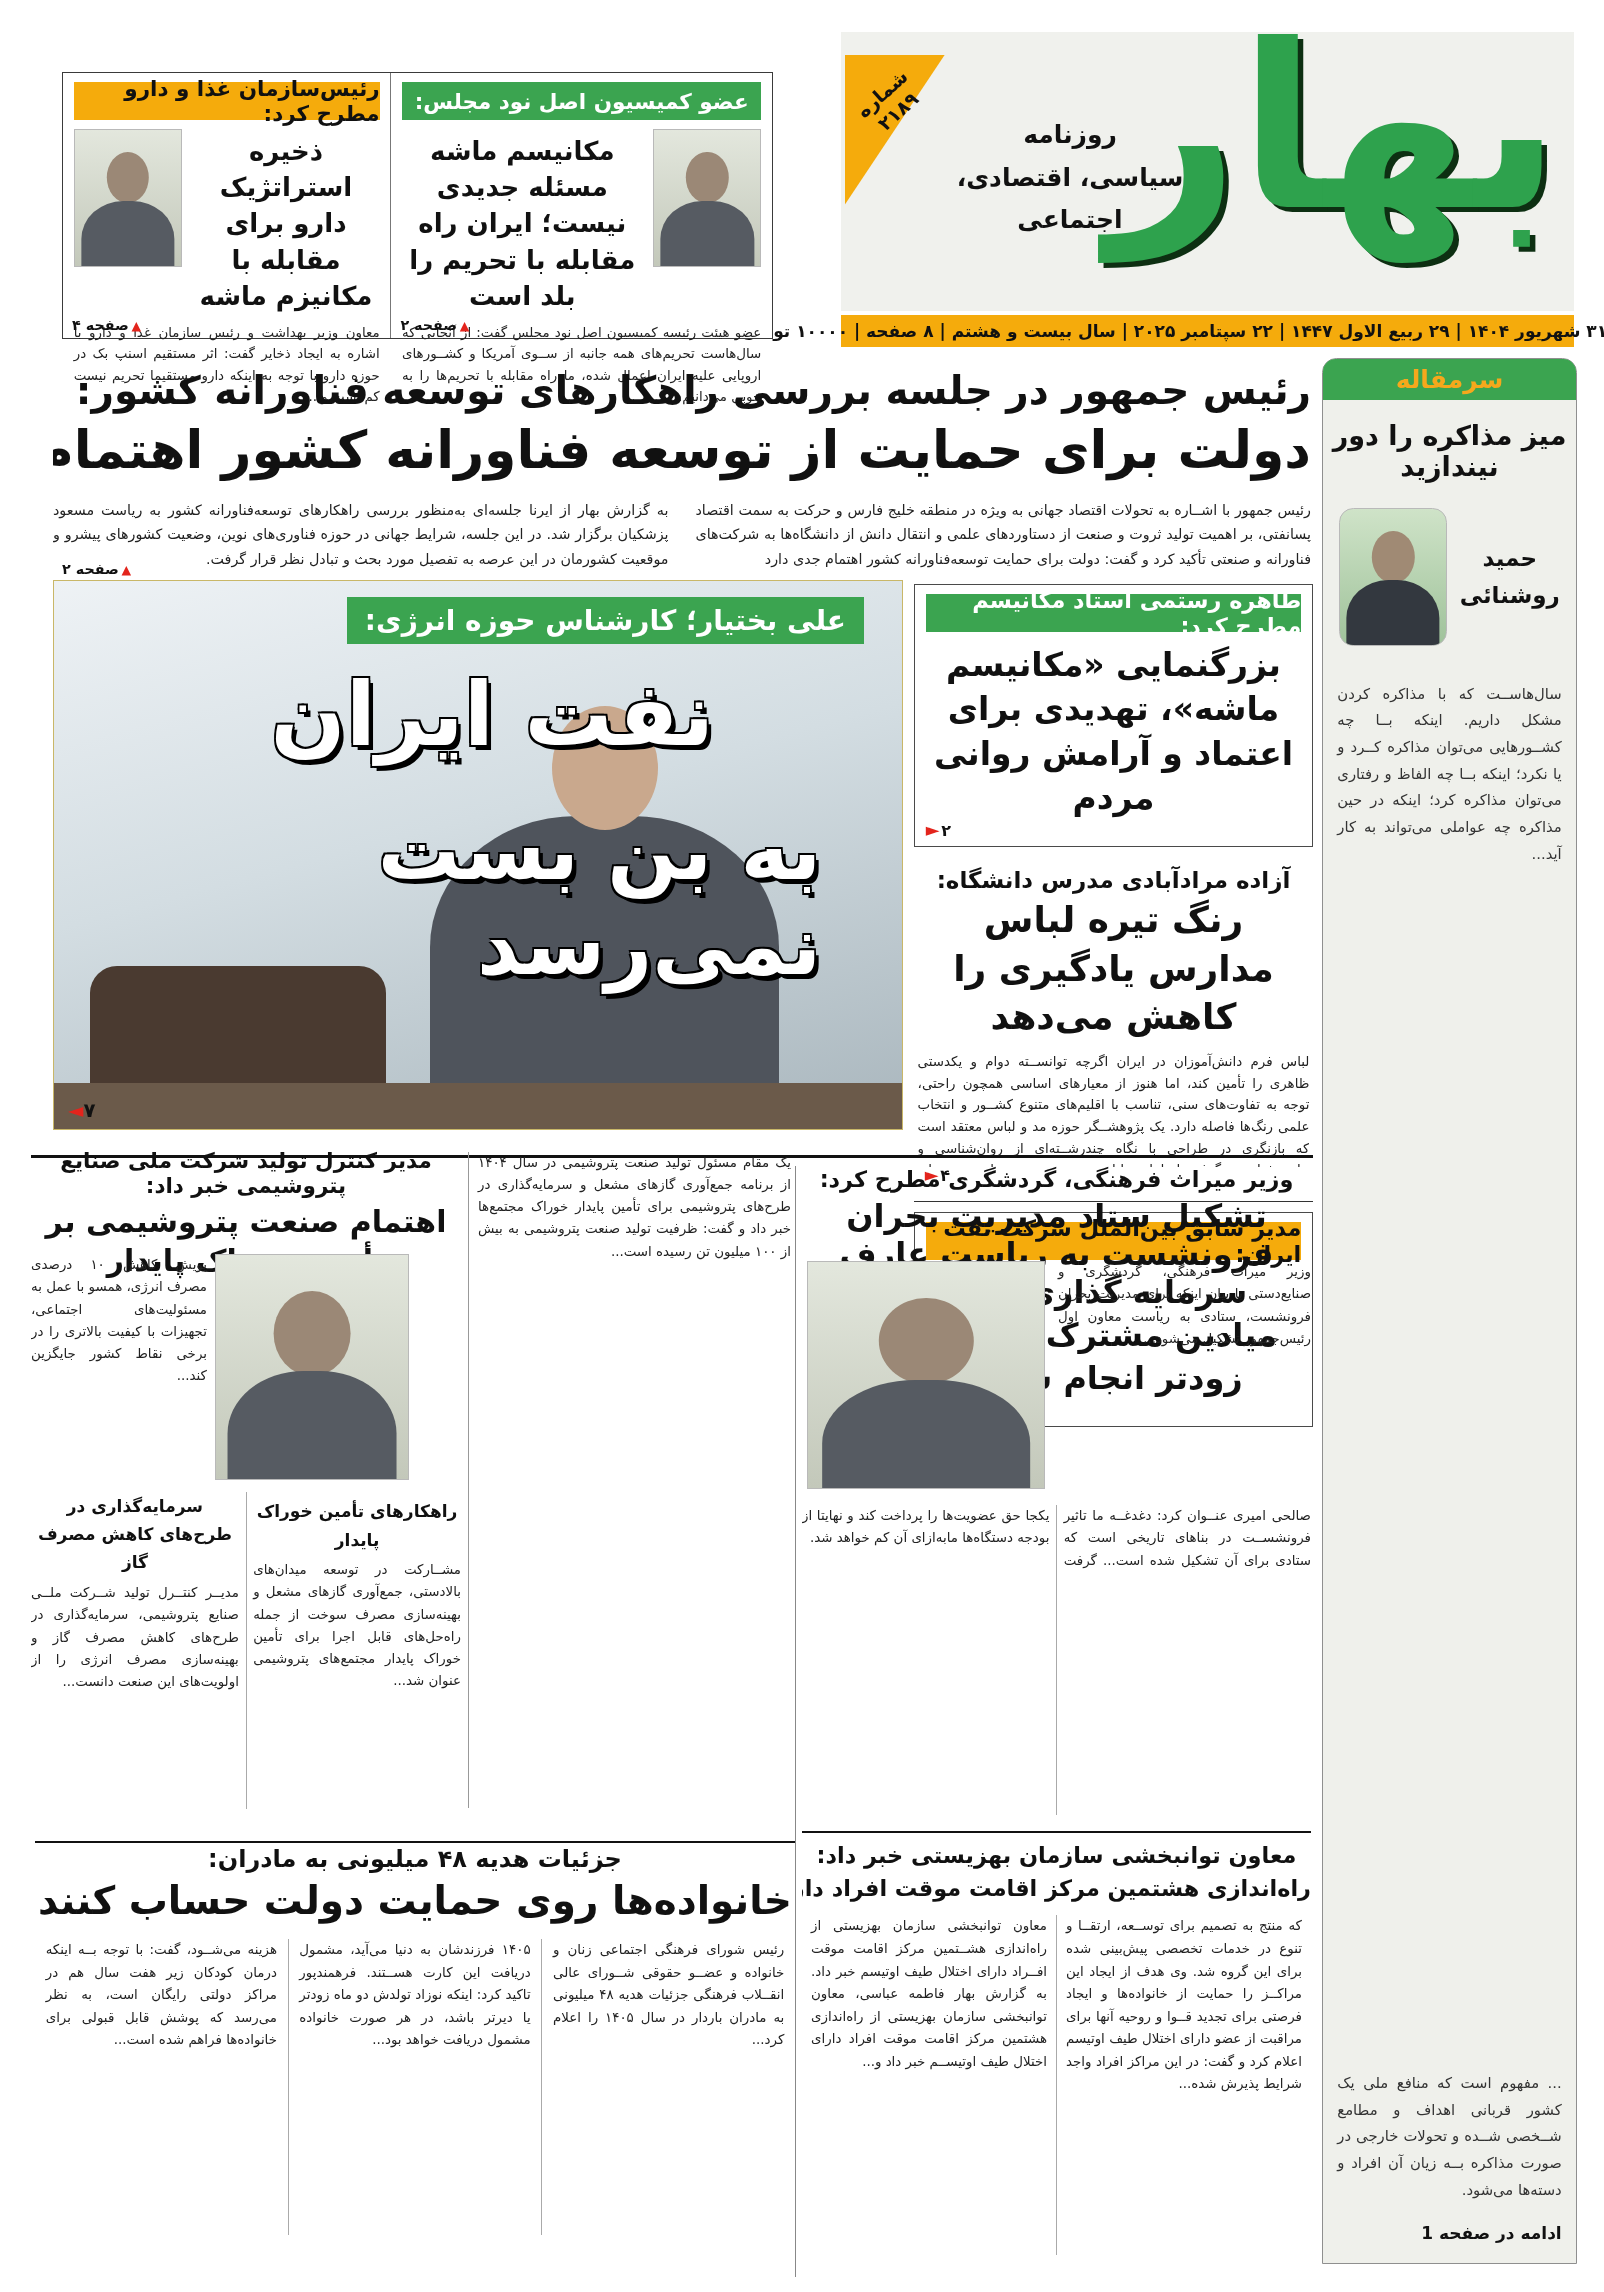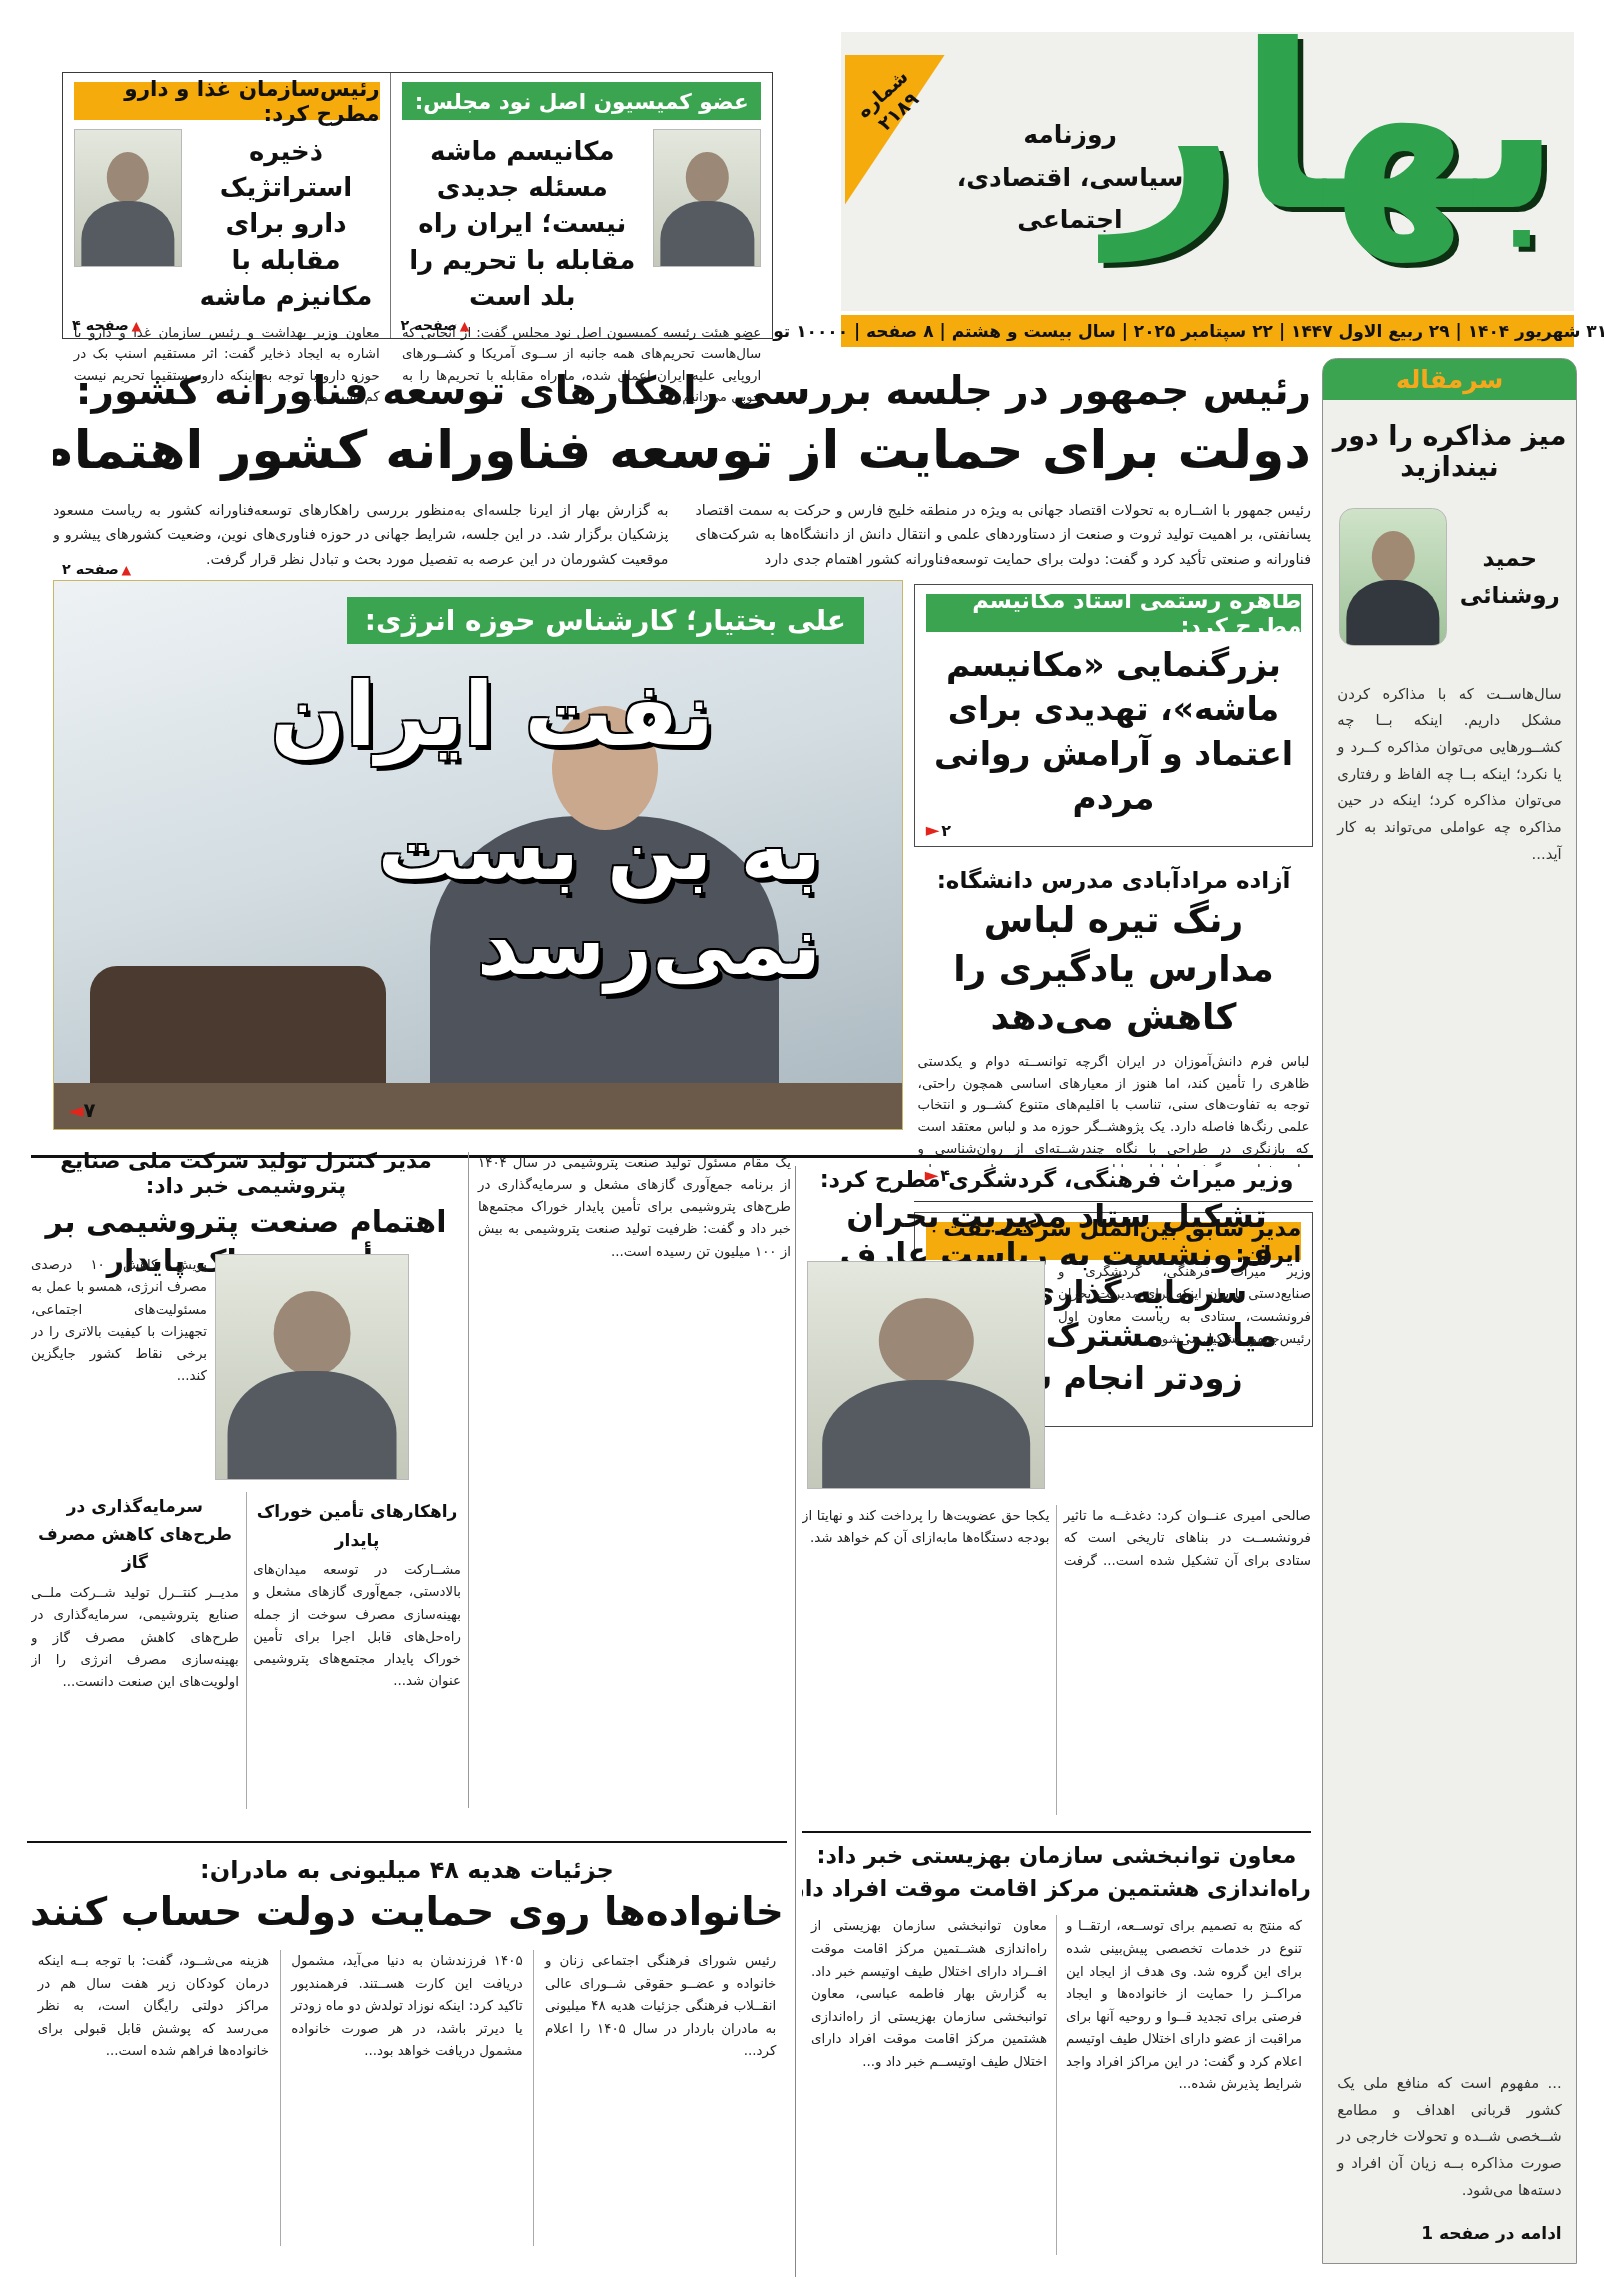--- a/index.html
+++ b/index.html
@@ -117,21 +117,21 @@
   
   #heritage{position:absolute;left:803px;top:1166px;width:509px;height:652px;overflow:hidden;}
   #heritage-kicker{font-weight:bold;font-size:22.4px;text-align:center;}
   #heritage-headline{font-weight:bold;font-size:32px;text-align:center;letter-spacing:-0.9px;margin-top:5.4px;}
   #heritage-photo{position:absolute;left:5.4px;top:95px;width:236px;height:226px;}
   #heritage-colR{position:absolute;right:0;top:95px;width:253px;font-size:13.4px;line-height:1.66;color:#222;}
   #heritage-lower{position:absolute;left:0;top:339px;width:509px;height:310px;column-count:2;column-gap:14.3px;
                   column-rule:0.9px solid #aaa;font-size:13.4px;line-height:1.66;color:#222;overflow:hidden;}
 
   
-  #gift{position:absolute;left:28px;top:1841px;width:760px;height:435px;border-top:2.7px solid #111;padding-top:13px;
+  #gift{position:absolute;left:36px;top:1841px;width:760px;height:435px;border-top:2.7px solid #111;padding-top:2px;
         box-sizing:border-box;overflow:hidden;}
   #gift-kicker{font-weight:bold;font-size:24px;text-align:center;}
   #gift-headline{font-weight:bold;font-size:39px;text-align:center;letter-spacing:-0.9px;margin-top:5.4px;}
   #gift-cols{display:flex;gap:0;margin-top:16px;}
   #gift-cols > div{flex:1;padding:0 10.7px;font-size:13.4px;line-height:1.68;color:#222;height:296px;overflow:hidden;}
   #gift-cols > div + div{border-left:none;border-right:0.9px solid #aaa;}
 
   
   #autism{position:absolute;left:803px;top:1831px;width:509px;height:446px;border-top:2.7px solid #111;padding-top:9px;
           box-sizing:border-box;overflow:hidden;}

